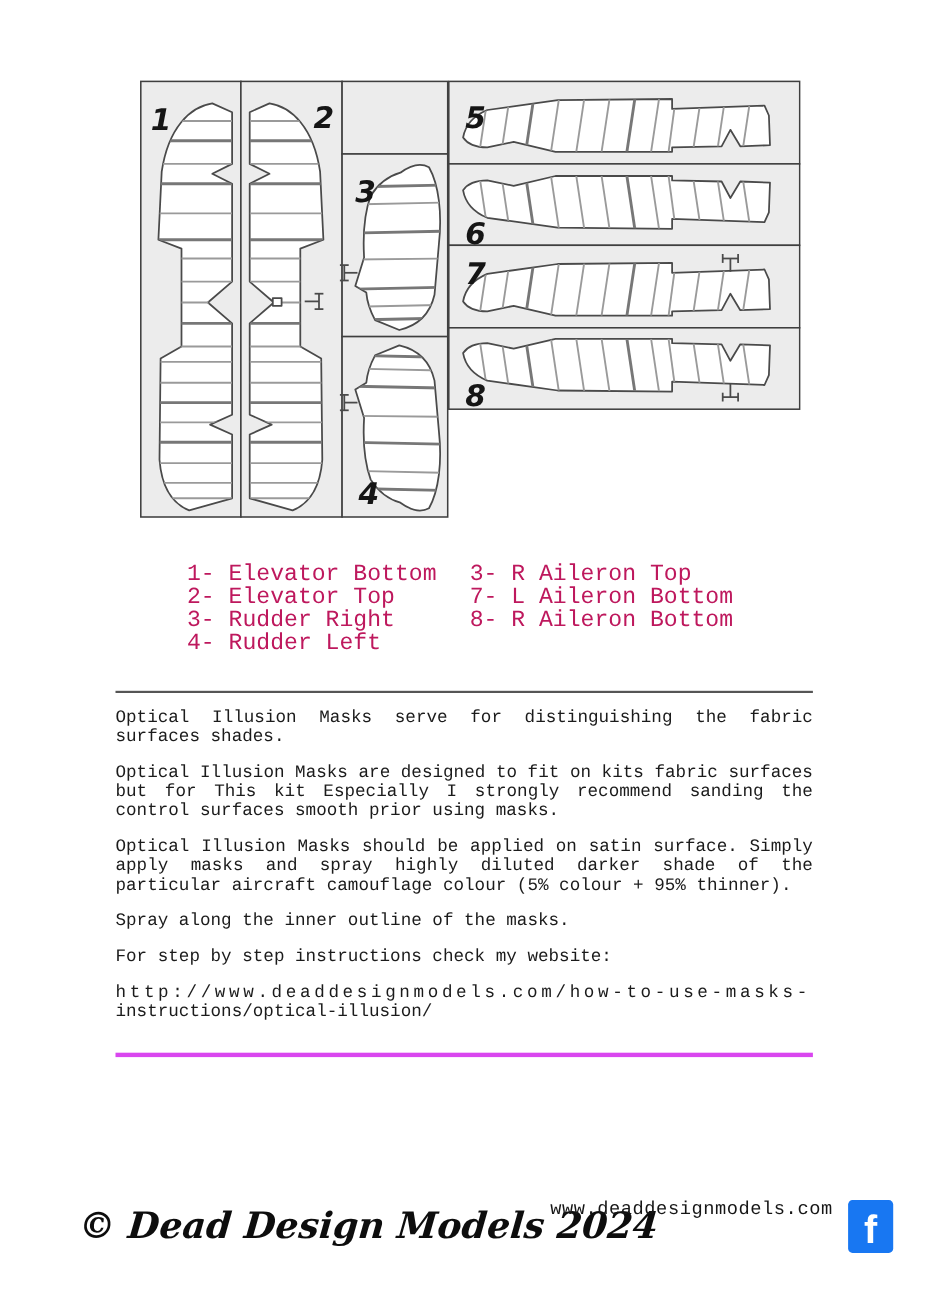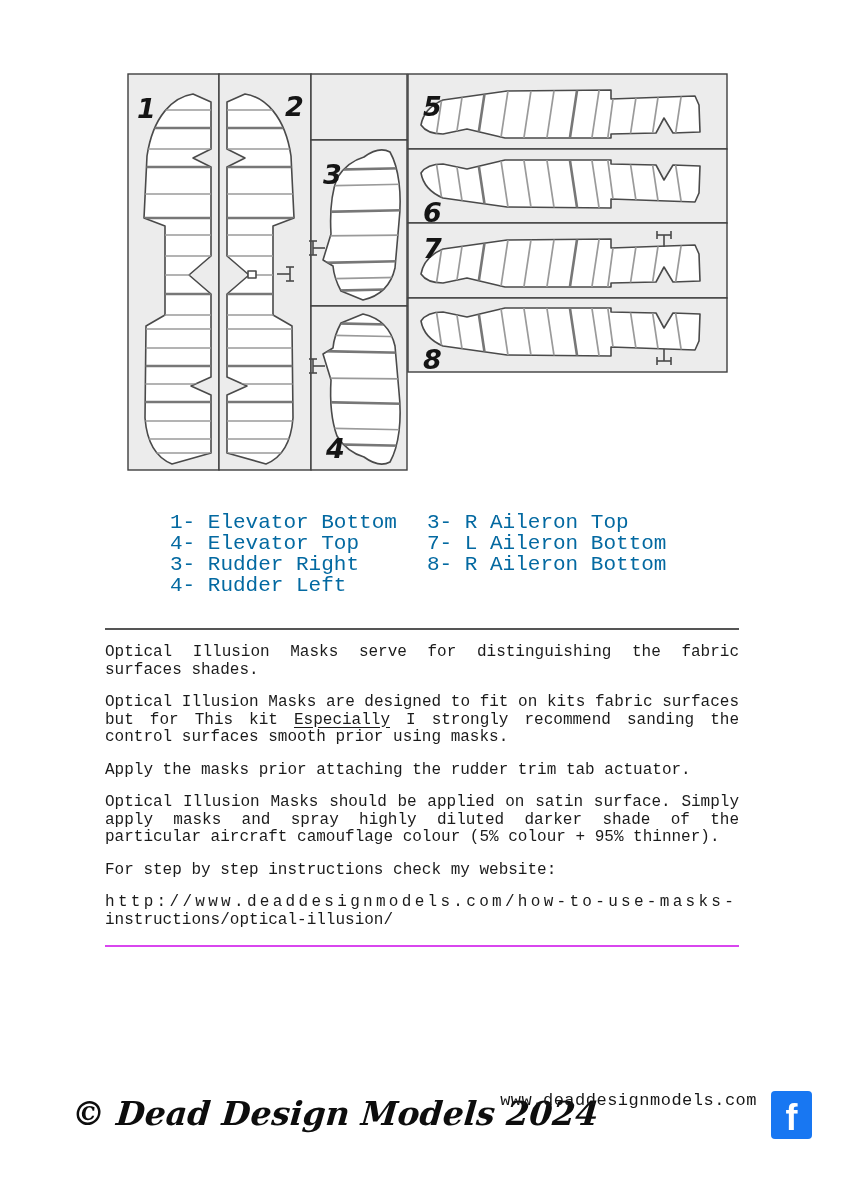--- a/index.html
+++ b/index.html
@@ -10,28 +10,28 @@
   .cell{fill:#ececec;stroke:#3f3f3f;stroke-width:1.4;}
   .mask{fill:#ffffff;stroke:#4a4a4a;stroke-width:1.6;stroke-linejoin:round;}
   .rib{stroke:#9a9a9a;stroke-width:1.7;}
   .rib-d{stroke:#777777;stroke-width:2.6;}
   .tmark{stroke:#4a4a4a;stroke-width:1.6;fill:none;}
   .pnum{font-family:"DejaVu Sans", sans-serif;font-style:italic;font-weight:bold;
         font-size:27px;fill:#151515;}
   
   .legend{position:absolute;left:170px;top:512px;display:grid;
           grid-template-columns:257px auto;grid-template-rows:repeat(4,21px);
-          grid-auto-flow:column;font-size:21px;line-height:21px;white-space:pre;color:#0369a1;}
+          grid-auto-flow:column;font-size:21px;line-height:21px;white-space:pre;color:#be185d;}
   
   .instructions{position:absolute;left:105px;top:628px;width:634px;
-                border-top:2px solid #555;border-bottom:2px solid #d946ef;
-                padding:14px 0 16px 0;font-size:16px;line-height:17.5px;}
+                border-top:2px solid #555;border-bottom:4px solid #d946ef;
+                padding:14px 0 28px 0;font-size:16px;line-height:17.5px;}
   .instructions p{margin:0 0 15px 0;text-align:justify;}
   .instructions p:last-child{margin-bottom:0;}
-  .u{text-decoration:underline;text-underline-offset:3px;}
+  .u{text-underline-offset:3px;}
   .url-line1{letter-spacing:3.3px;white-space:nowrap;}
   .url-line2{letter-spacing:0;}
   .url{text-align:left !important;}
   
   .copyright{position:absolute;left:72px;top:1094px;font-family:"DejaVu Serif", serif;
              font-style:italic;font-weight:bold;font-size:33px;color:#0d0d0d;
              transform:skewX(-5deg);white-space:nowrap;}
   .contact{position:absolute;right:87px;top:1088px;text-align:left;
            font-size:17px;line-height:25px;letter-spacing:0.5px;color:#161616;}
   .fb{position:absolute;left:771px;top:1091px;width:41px;height:48px;background:#1877f2;
@@ -184,33 +184,33 @@
       <text class="pnum" x="199" y="386">4</text>
       <text class="pnum" x="296" y="44">5</text>
       <text class="pnum" x="296" y="150">6</text>
       <text class="pnum" x="296" y="186">7</text>
       <text class="pnum" x="296" y="297">8</text>
     </svg>
   </div>
 
   <div class="legend">
     <span>1- Elevator Bottom</span>
-    <span>4- Elevator Top</span>
+    <span>2- Elevator Top</span>
     <span>3- Rudder Right</span>
     <span>4- Rudder Left</span>
     <span>3- R Aileron Top</span>
     <span>7- L Aileron Bottom</span>
     <span>8- R Aileron Bottom</span>
   </div>
 
   <div class="instructions">
     <p>Optical Illusion Masks serve for distinguishing the fabric surfaces shades.</p>
     <p><span>Optical Illusion Masks are designed to fit on kits fabric surfaces but for This kit </span><span class="u">Especially</span><span> I strongly recommend sanding the control surfaces smooth prior using masks.</span></p>
-    <p>Apply the masks prior attaching the rudder trim tab actuator.</p>
     <p>Optical Illusion Masks should be applied on satin surface. Simply apply masks and spray highly diluted darker shade of the particular aircraft camouflage colour (5% colour + 95% thinner).</p>
+    <p>Spray along the inner outline of the masks.</p>
     <p>For step by step instructions check my website:</p>
     <p class="url"><span class="url-line1">http://www.deaddesignmodels.com/how-to-use-masks-</span><br><span class="url-line2">instructions/optical-illusion/</span></p>
   </div>
 
   <div class="copyright">© Dead Design Models 2024</div>
   <div class="contact">
     <div>www.deaddesignmodels.com</div>
   </div>
   <div class="fb">f</div>
 

